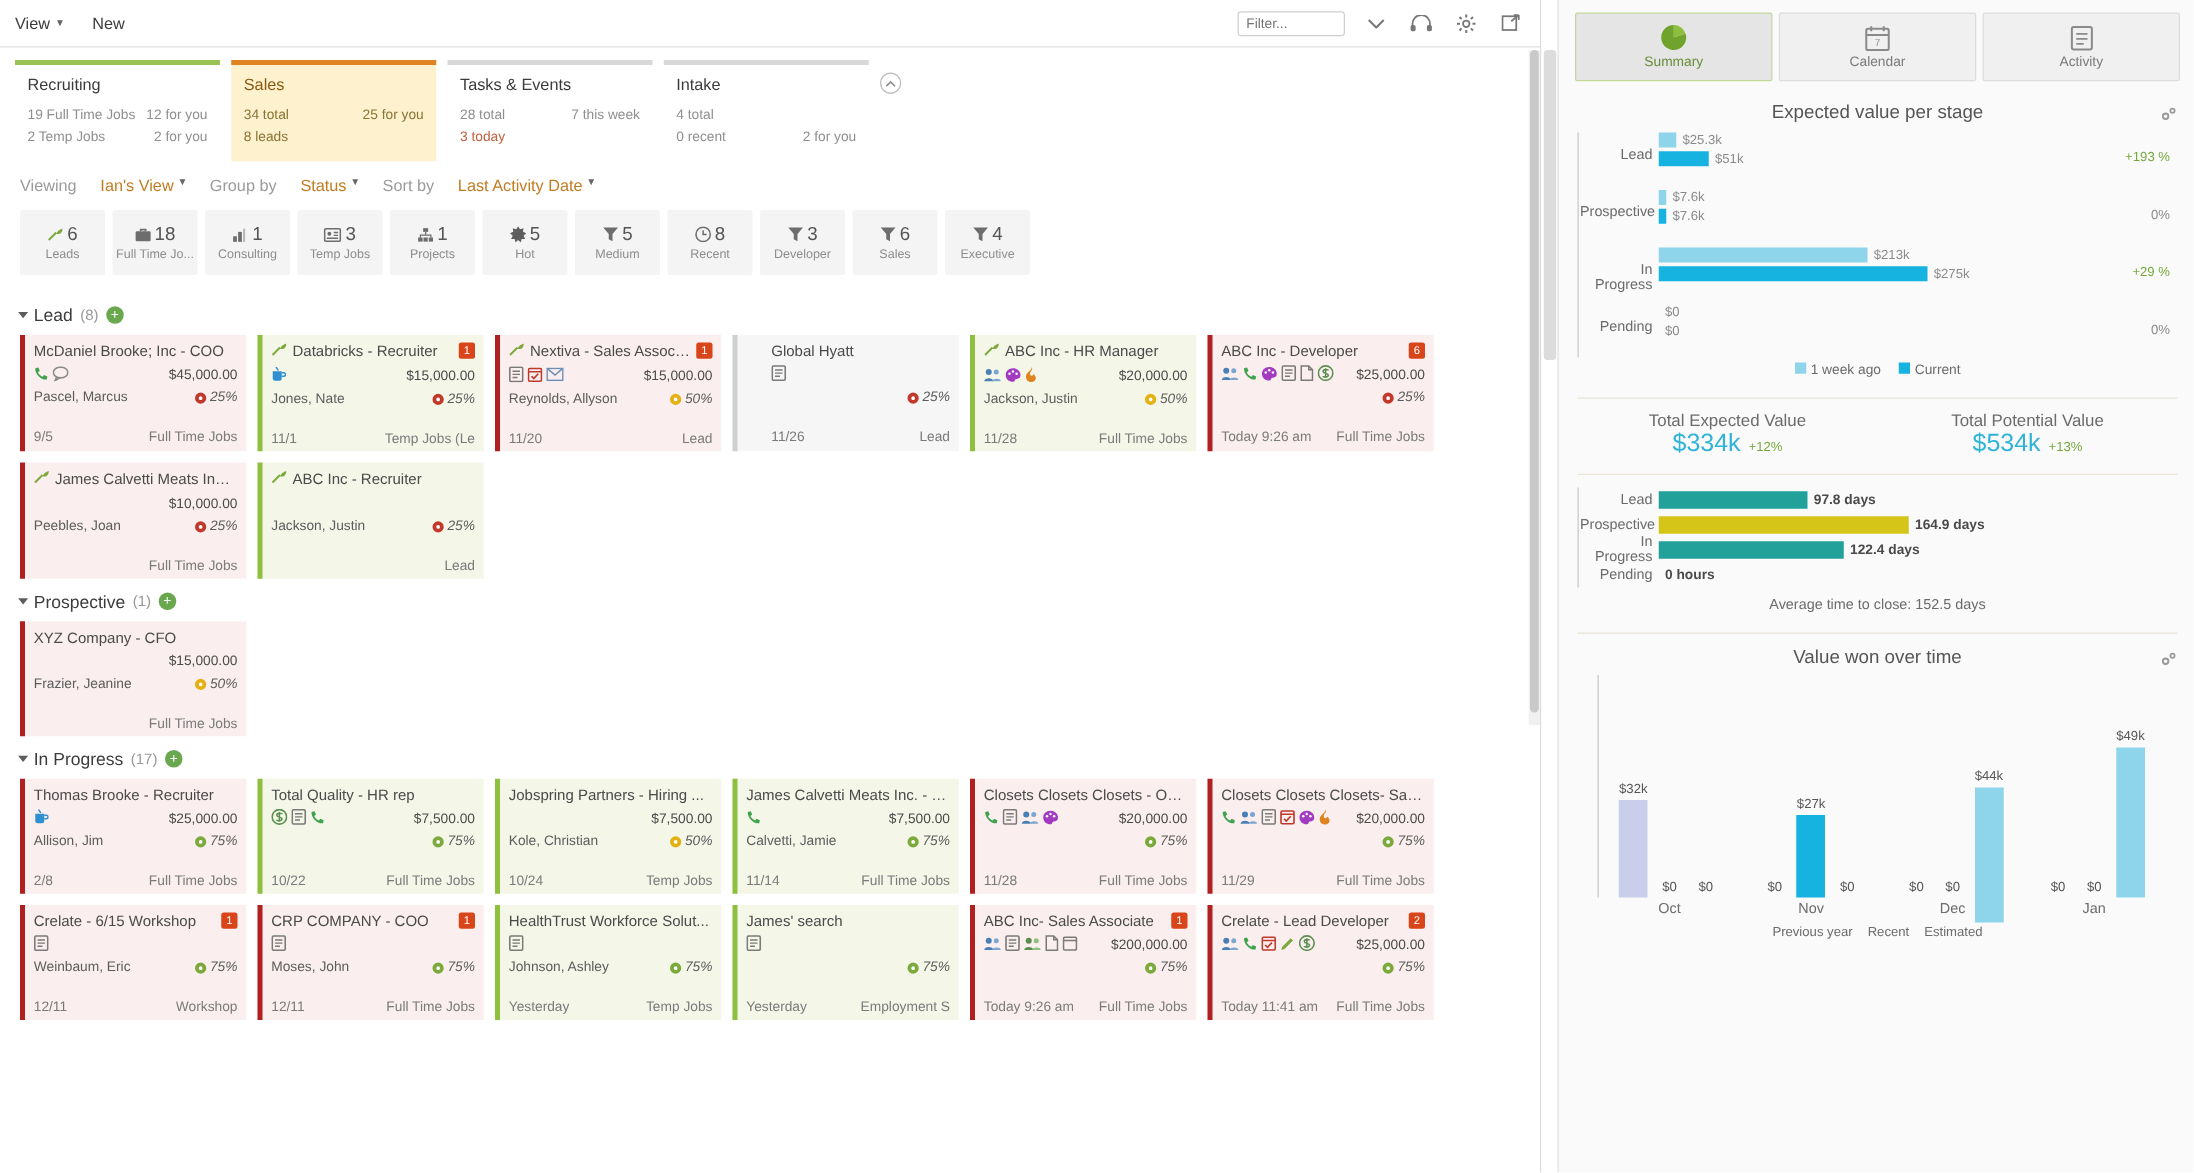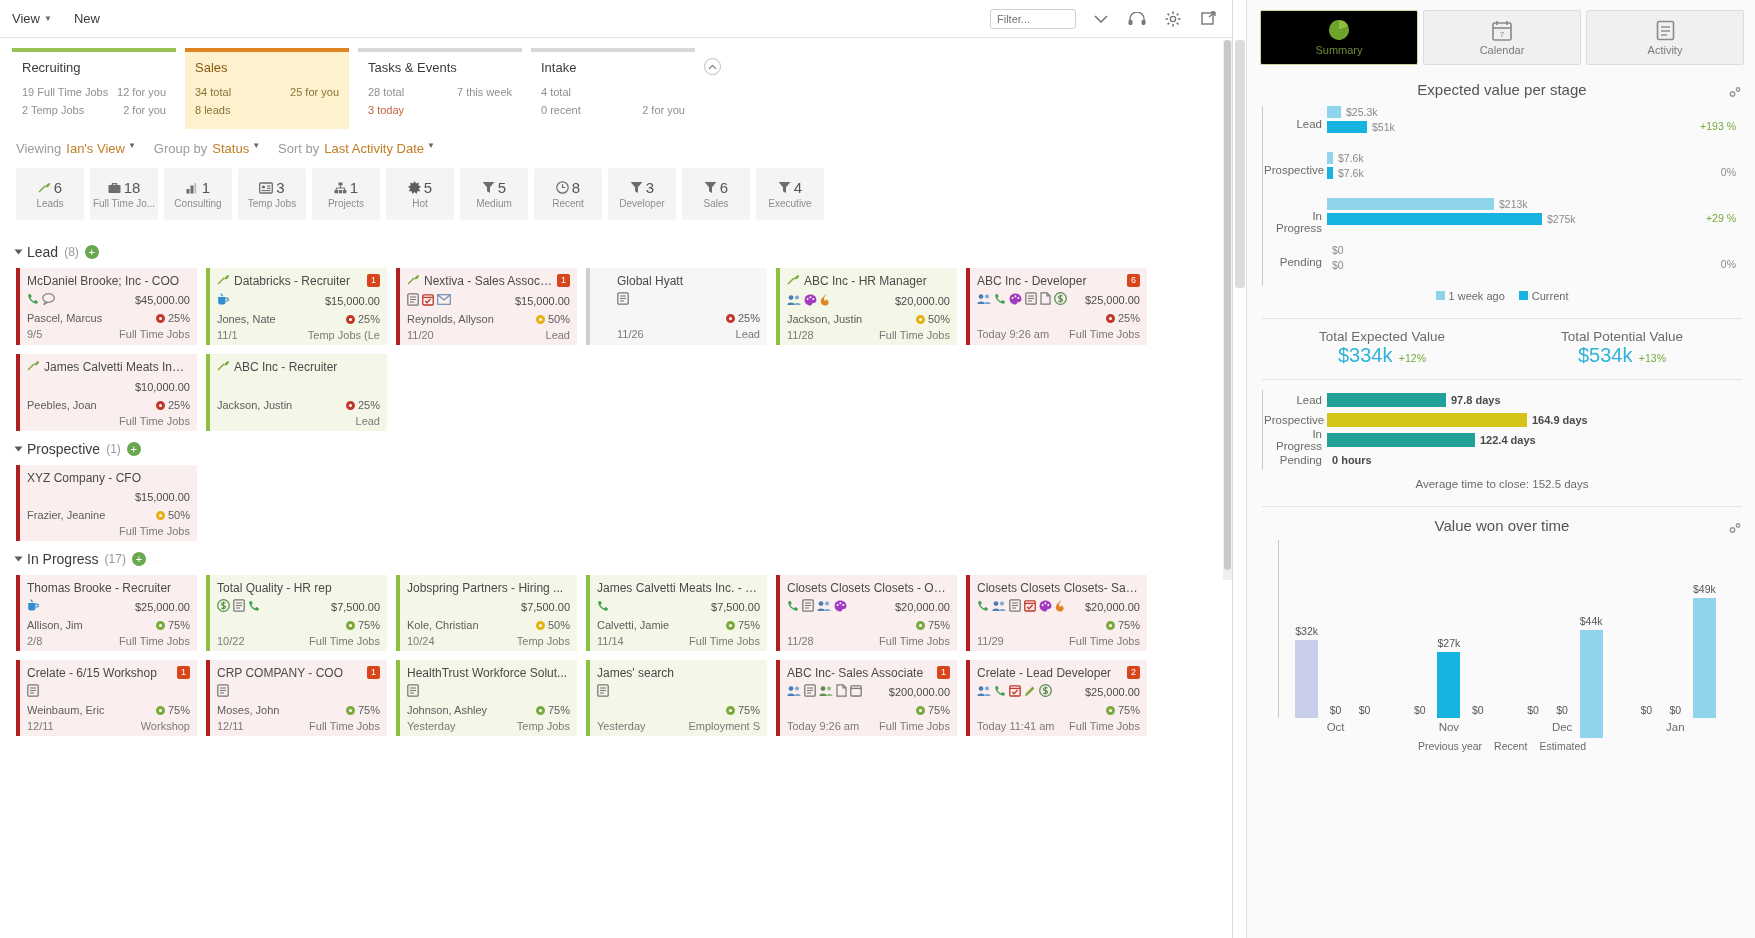--- a/index.html
+++ b/index.html
@@ -50,21 +50,21 @@
   .tile-row.alert .l { color:#c0603d; }
   .collapse-circle {
     width:17px; height:17px; border-radius:50%; border:1px solid #bdbdbd; color:#8d8d8d;
     display:flex; align-items:center; justify-content:center; font-size:8px; margin-top:10px; cursor:pointer;
   }
 
   
   .viewbar { display:flex; align-items:center; gap:6px; padding:12px 12px 6px 16px; font-size:13px; }
   .vb-label { color:#9b9b9b; }
   .vb-value { color:#c07c22; cursor:pointer; display:inline-flex; align-items:flex-start; gap:3px; }
-  .vb-group { display:flex; align-items:center; gap:5px; margin-right:12px; }
+  .vb-group { display:flex; align-items:center; gap:19px; margin-right:12px; }
 
   
   .chips { display:flex; gap:6px; padding:6px 12px 10px 16px; }
   .chip {
     width:68px; height:52px; background:#f4f4f4; border-radius:2px;
     display:flex; flex-direction:column; align-items:center; justify-content:center;
     cursor:pointer; gap:2px;
   }
   .chip-top { display:flex; align-items:center; gap:3px; color:#6d6d6d; }
   .chip-count { font-size:15px; color:#555; }
@@ -93,26 +93,26 @@
   .card-title {
     font-size:12px; color:#4a4a4a; flex:1; white-space:nowrap; overflow:hidden; text-overflow:ellipsis;
   }
   .badge {
     background:#d9451a; color:#fff; font-size:9px; border-radius:2px; padding:1px 4px; line-height:11px; min-width:13px; text-align:center;
   }
   .card-mid { display:flex; align-items:center; margin-top:4px; min-height:16px; }
   .card-icons { display:flex; align-items:center; gap:3px; }
   .card-amount { margin-left:auto; font-size:11px; color:#4a4a4a; }
   .card-row2 { display:flex; align-items:center; margin-top:4px; font-size:11px; color:#5c5c5c; }
-  .card-pct { margin-left:auto; display:flex; align-items:center; gap:3px; }
+  .card-pct { margin-left:auto; display:flex; align-items:center; gap:3px;font-style:italic; }
   .dot { width:9px;height:9px;border-radius:50%; display:inline-block; }
   .dot.red { background:#fff; border:3px solid #c0392b; }
   .dot.yellow { background:#fff; border:3px solid #e5b012; }
   .dot.green { background:#fff; border:3px solid #7ca93b; }
-  .card-row3 { display:flex; align-items:center; margin-top:4px; font-size:11px; color:#7a7a7a;text-align:center; }
+  .card-row3 { display:flex; align-items:center; margin-top:20px; font-size:11px; color:#7a7a7a;text-align:center; }
   .card-type { margin-left:auto; white-space:nowrap; overflow:hidden; text-overflow:ellipsis; max-width:110px; }
   .lead-title-icon { color:#7ca93b; }
 
   .scrollbar-v {
     position:absolute; right:0; top:40px; width:9px; height:540px; background:#f0f0f0;
   }
   .scrollbar-v .thumb { width:7px; margin:0 1px; height:530px; background:#c9c9c9; border-radius:4px; }
 
   
   .rightpanel {
@@ -122,21 +122,21 @@
   .rp-gutter { position:absolute; left:0; top:0; width:14px; height:938px; background:#ffffff; border-right:1px solid #e0e0e0; }
   .rp-gutter .gthumb { position:absolute; left:2px; top:40px; width:10px; height:248px; background:#dcdcdc; border-radius:3px; }
   .rp-inner { margin-left:15px; width:508px; height:938px; }
 
   .rp-tabs { display:flex; gap:5px; padding:10px 12px 0 12px; }
   .rp-tab {
     flex:1; height:55px; background:#f0f0f0; border:1px solid #dcdcdc;
     display:flex; flex-direction:column; align-items:center; justify-content:center; gap:3px;
     cursor:pointer; border-radius:2px;
   }
-  .rp-tab.active { background:#000000; border-color:#c4d79b; }
+  .rp-tab.active { background:#e5e5e5; border-color:#c4d79b; }
   .rp-tab-label { font-size:11px; color:#7a7a7a; }
   .rp-tab.active .rp-tab-label { color:#6a8c3a; }
 
   .section { padding:8px 14px 6px 14px; }
   .sec-title { text-align:center; font-size:15px; color:#555; margin:8px 0 6px 0; position:relative; }
   .gear-right { position:absolute; right:0; top:3px; color:#9a9a9a; cursor:pointer; }
 
   
   .evs { position:relative; padding-left:64px; padding-right:4px; }
   .evs-row { position:relative; height:46px; }

